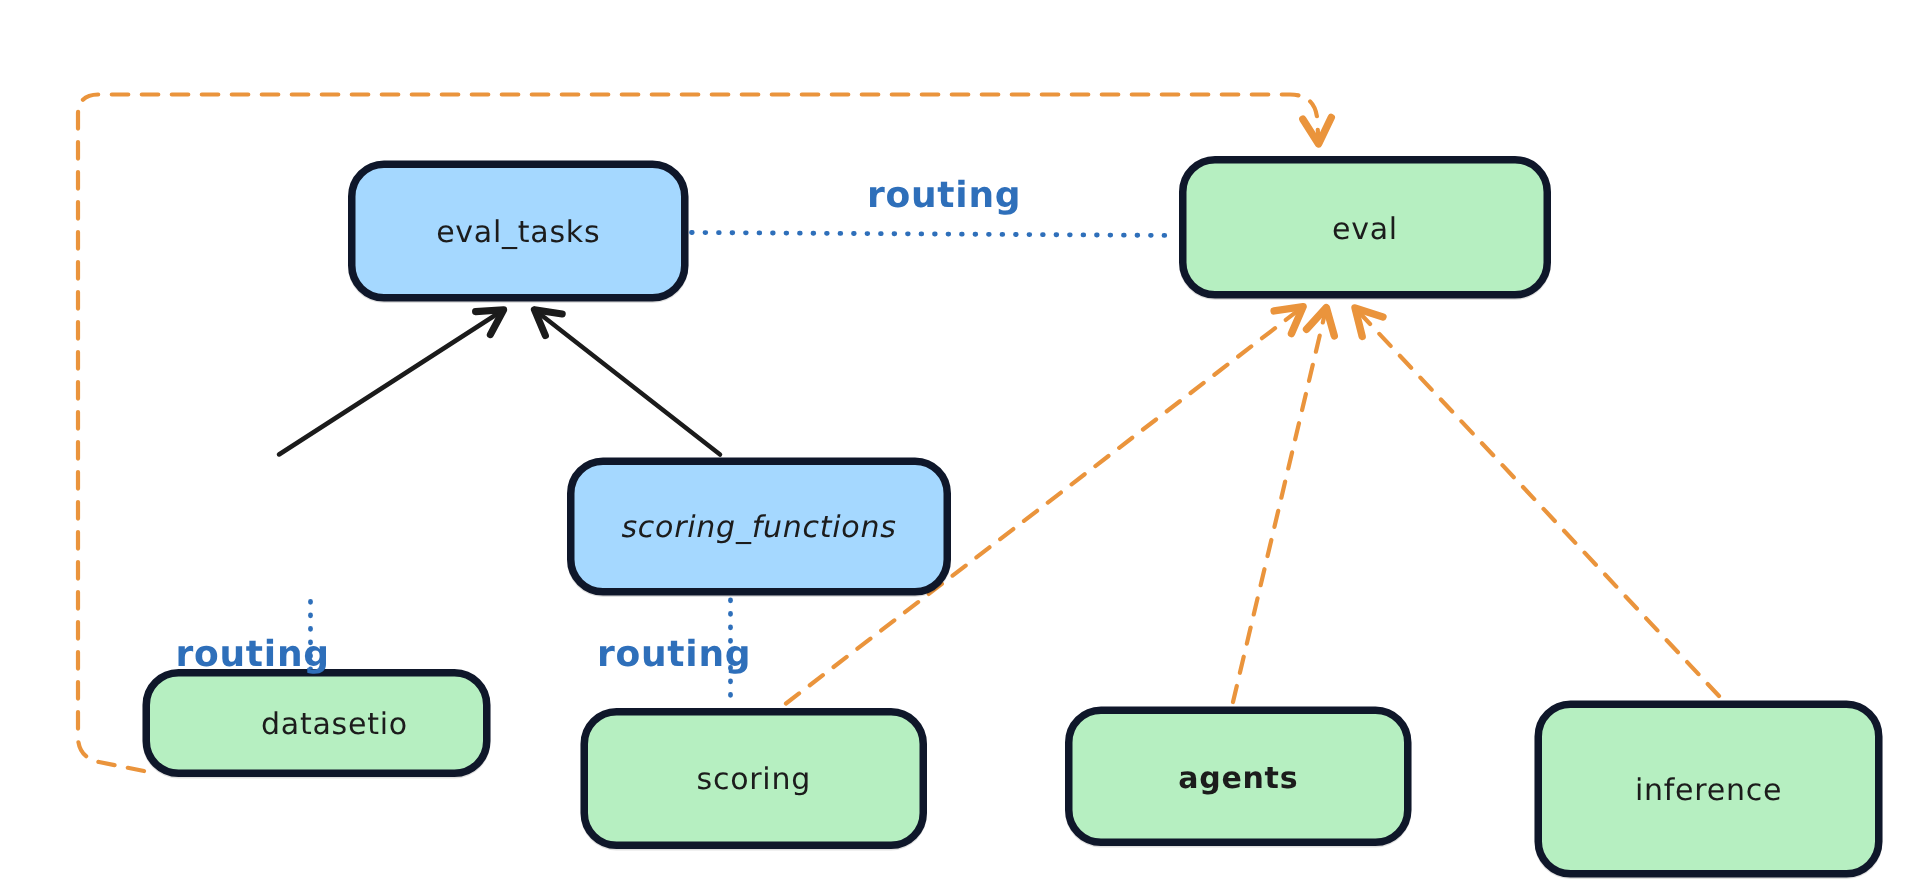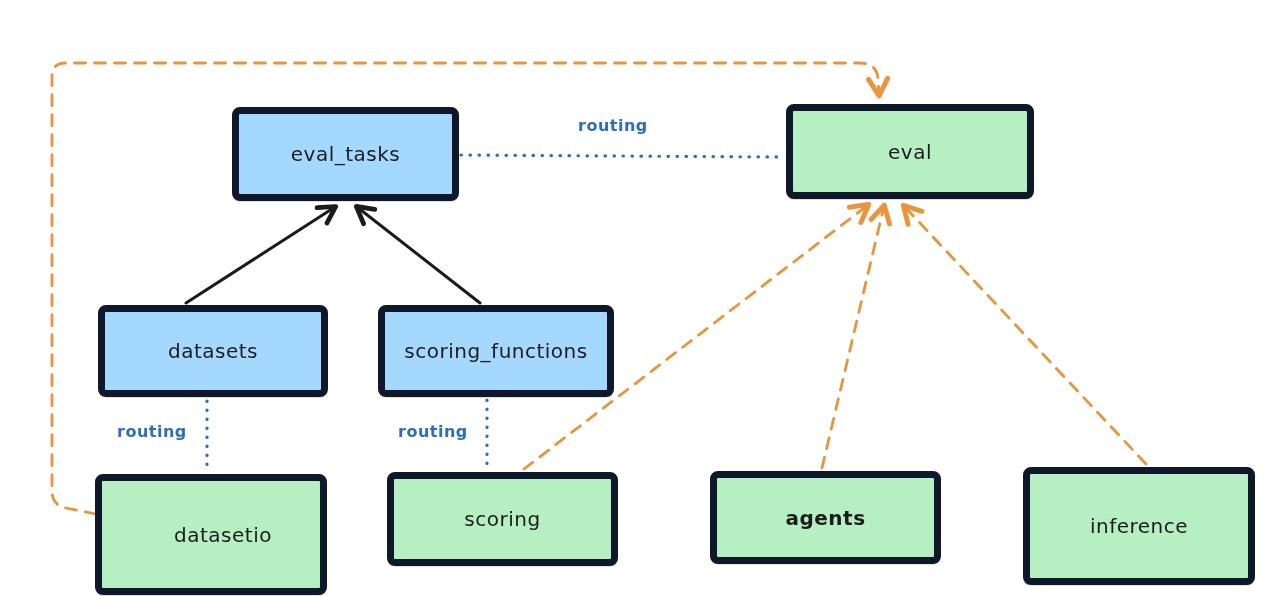--- a/index.html
+++ b/index.html
@@ -17,36 +17,36 @@
   }
   .connectors {
     position: absolute;
     left: 0; top: 0;
     width: 1280px;
     height: 596px;
   }
   .node {
     position: absolute;
     box-sizing: border-box;
-    border: 7px solid #0f172a;
-    border-radius: 8px;
+    border: 5px solid #0f172a;
+    border-radius: 24px;
     display: flex;
     align-items: center;
     justify-content: center;
     font-size: 20px;
     color: #1c1c1c;
     letter-spacing: 0.5px;
     box-shadow: 0 1px 0 rgba(0,0,0,0.12);
   }
   .node.blue  { background: #a5d8ff; }
   .node.green { background: #b6efc1; }
   .edge-label {
     position: absolute;
     color: #2e6fba;
-    font-size: 16px;
+    font-size: 24px;
     font-weight: 600;
     letter-spacing: 0.5px;
     white-space: nowrap;
   }
 </style>
 </head>
 <body>
 
 <div class="canvas">
 
@@ -74,29 +74,26 @@
   </svg>
 
   <div class="node blue" style="left:232px; top:107px; width:227px; height:94px;">
     <span>eval_tasks</span>
   </div>
 
   <div class="node green" style="left:786px; top:104px; width:248px; height:95px;">
     <span>eval</span>
   </div>
 
-  <div class="node blue" style="left:98px; top:305px; width:230px; height:92px;">
-    <span>datasets</span>
-  </div>
 
-  <div class="node blue" style="left:378px; top:305px; width:236px; height:92px;">
+  <div class="node blue" style="left:378px; top:305px; width:256px; height:92px;font-style:italic;">
     <span>scoring_functions</span>
   </div>
 
-  <div class="node green" style="left:95px; top:474px; width:232px; height:121px;padding-left:24px;">
+  <div class="node green" style="left:95px; top:446px; width:232px; height:72px;padding-left:24px;">
     <span>datasetio</span>
   </div>
 
   <div class="node green" style="left:387px; top:472px; width:231px; height:94px;align-items:center;">
     <span>scoring</span>
   </div>
 
   <div class="node green" style="left:710px; top:471px; width:231px; height:93px;font-weight:bold;">
     <span>agents</span>
   </div>

